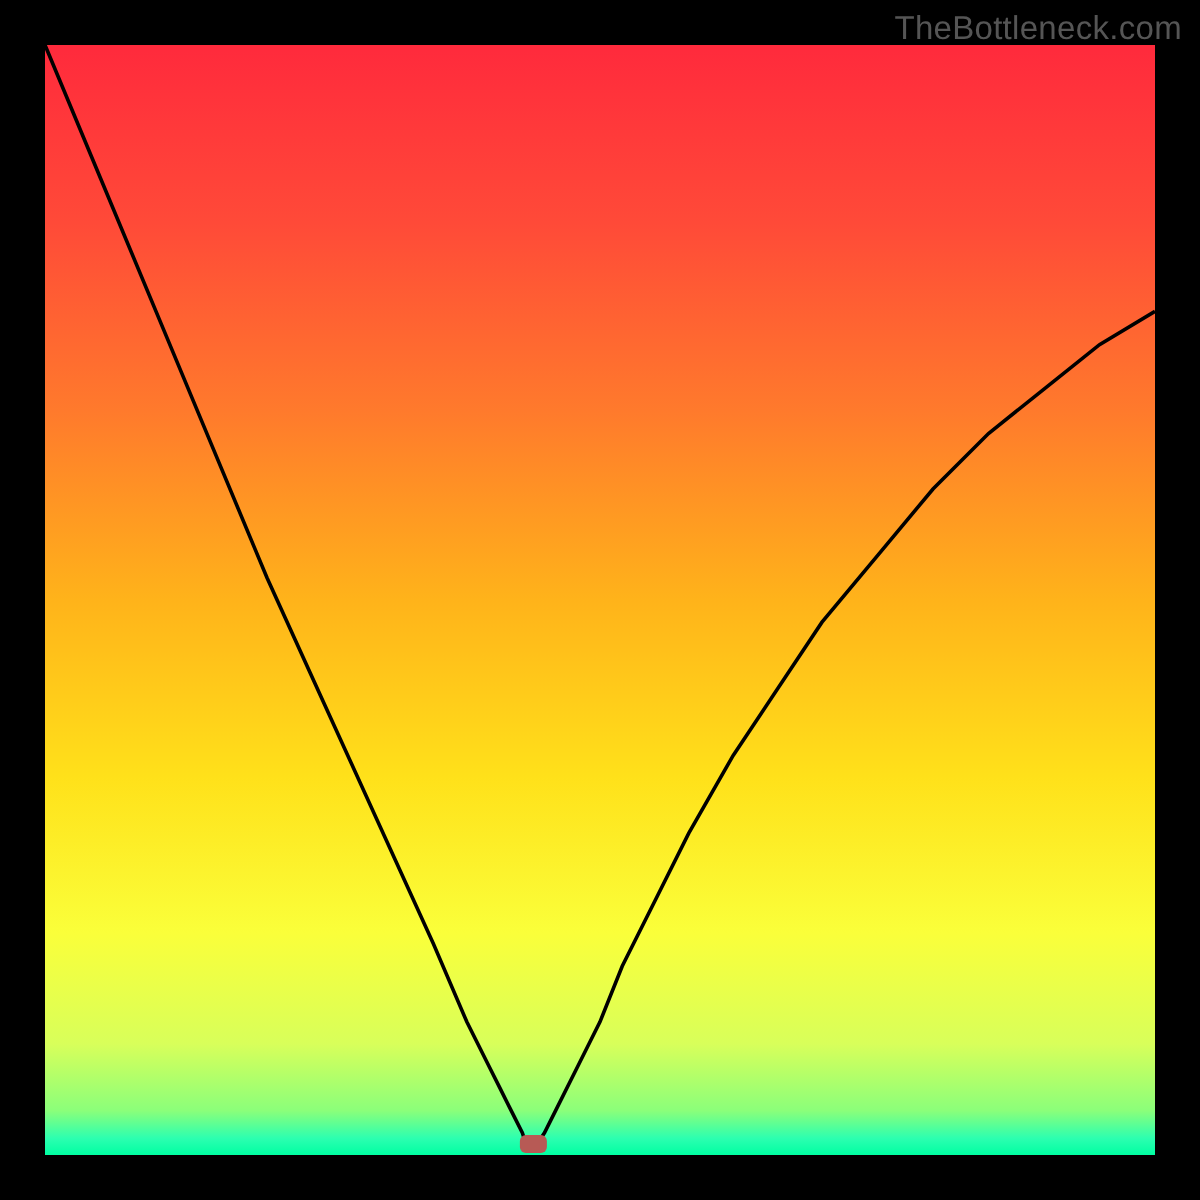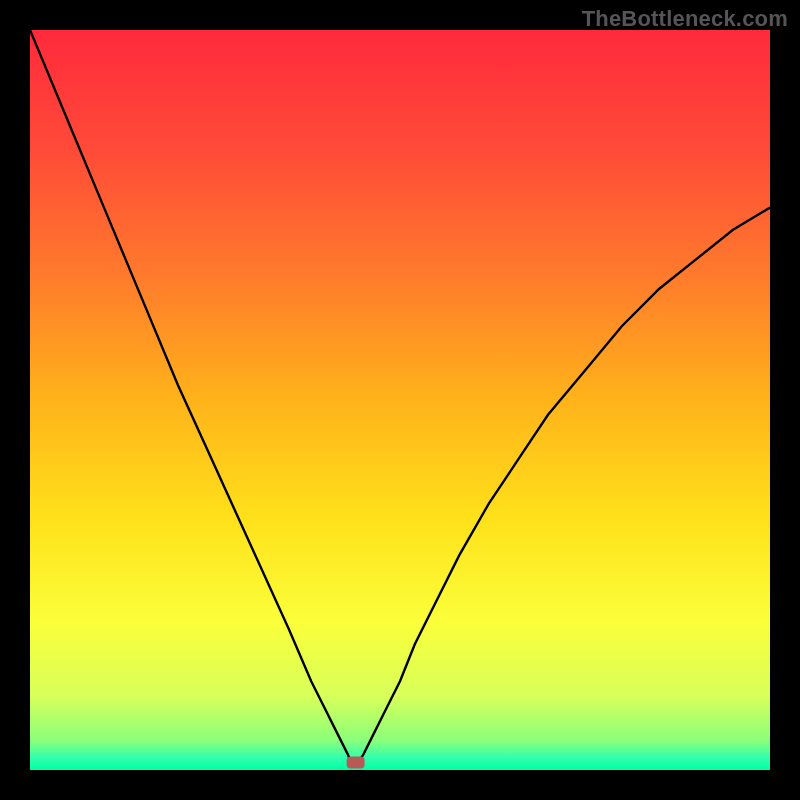--- a/index.html
+++ b/index.html
@@ -10,21 +10,21 @@
     background: #000;
     font-family: Arial, Helvetica, sans-serif;
     position: relative;
   }
   .watermark {
     position: absolute;
     top: 6px;
     right: 12px;
     color: #555;
     font-size: 22px;
-    font-weight: 700;
+    font-weight: 400;
     z-index: 10;
     letter-spacing: 0.2px;
   }
   .plot-frame {
     position: absolute;
     left: 30px;
     top: 30px;
     width: 740px;
     height: 740px;
     box-sizing: border-box;

